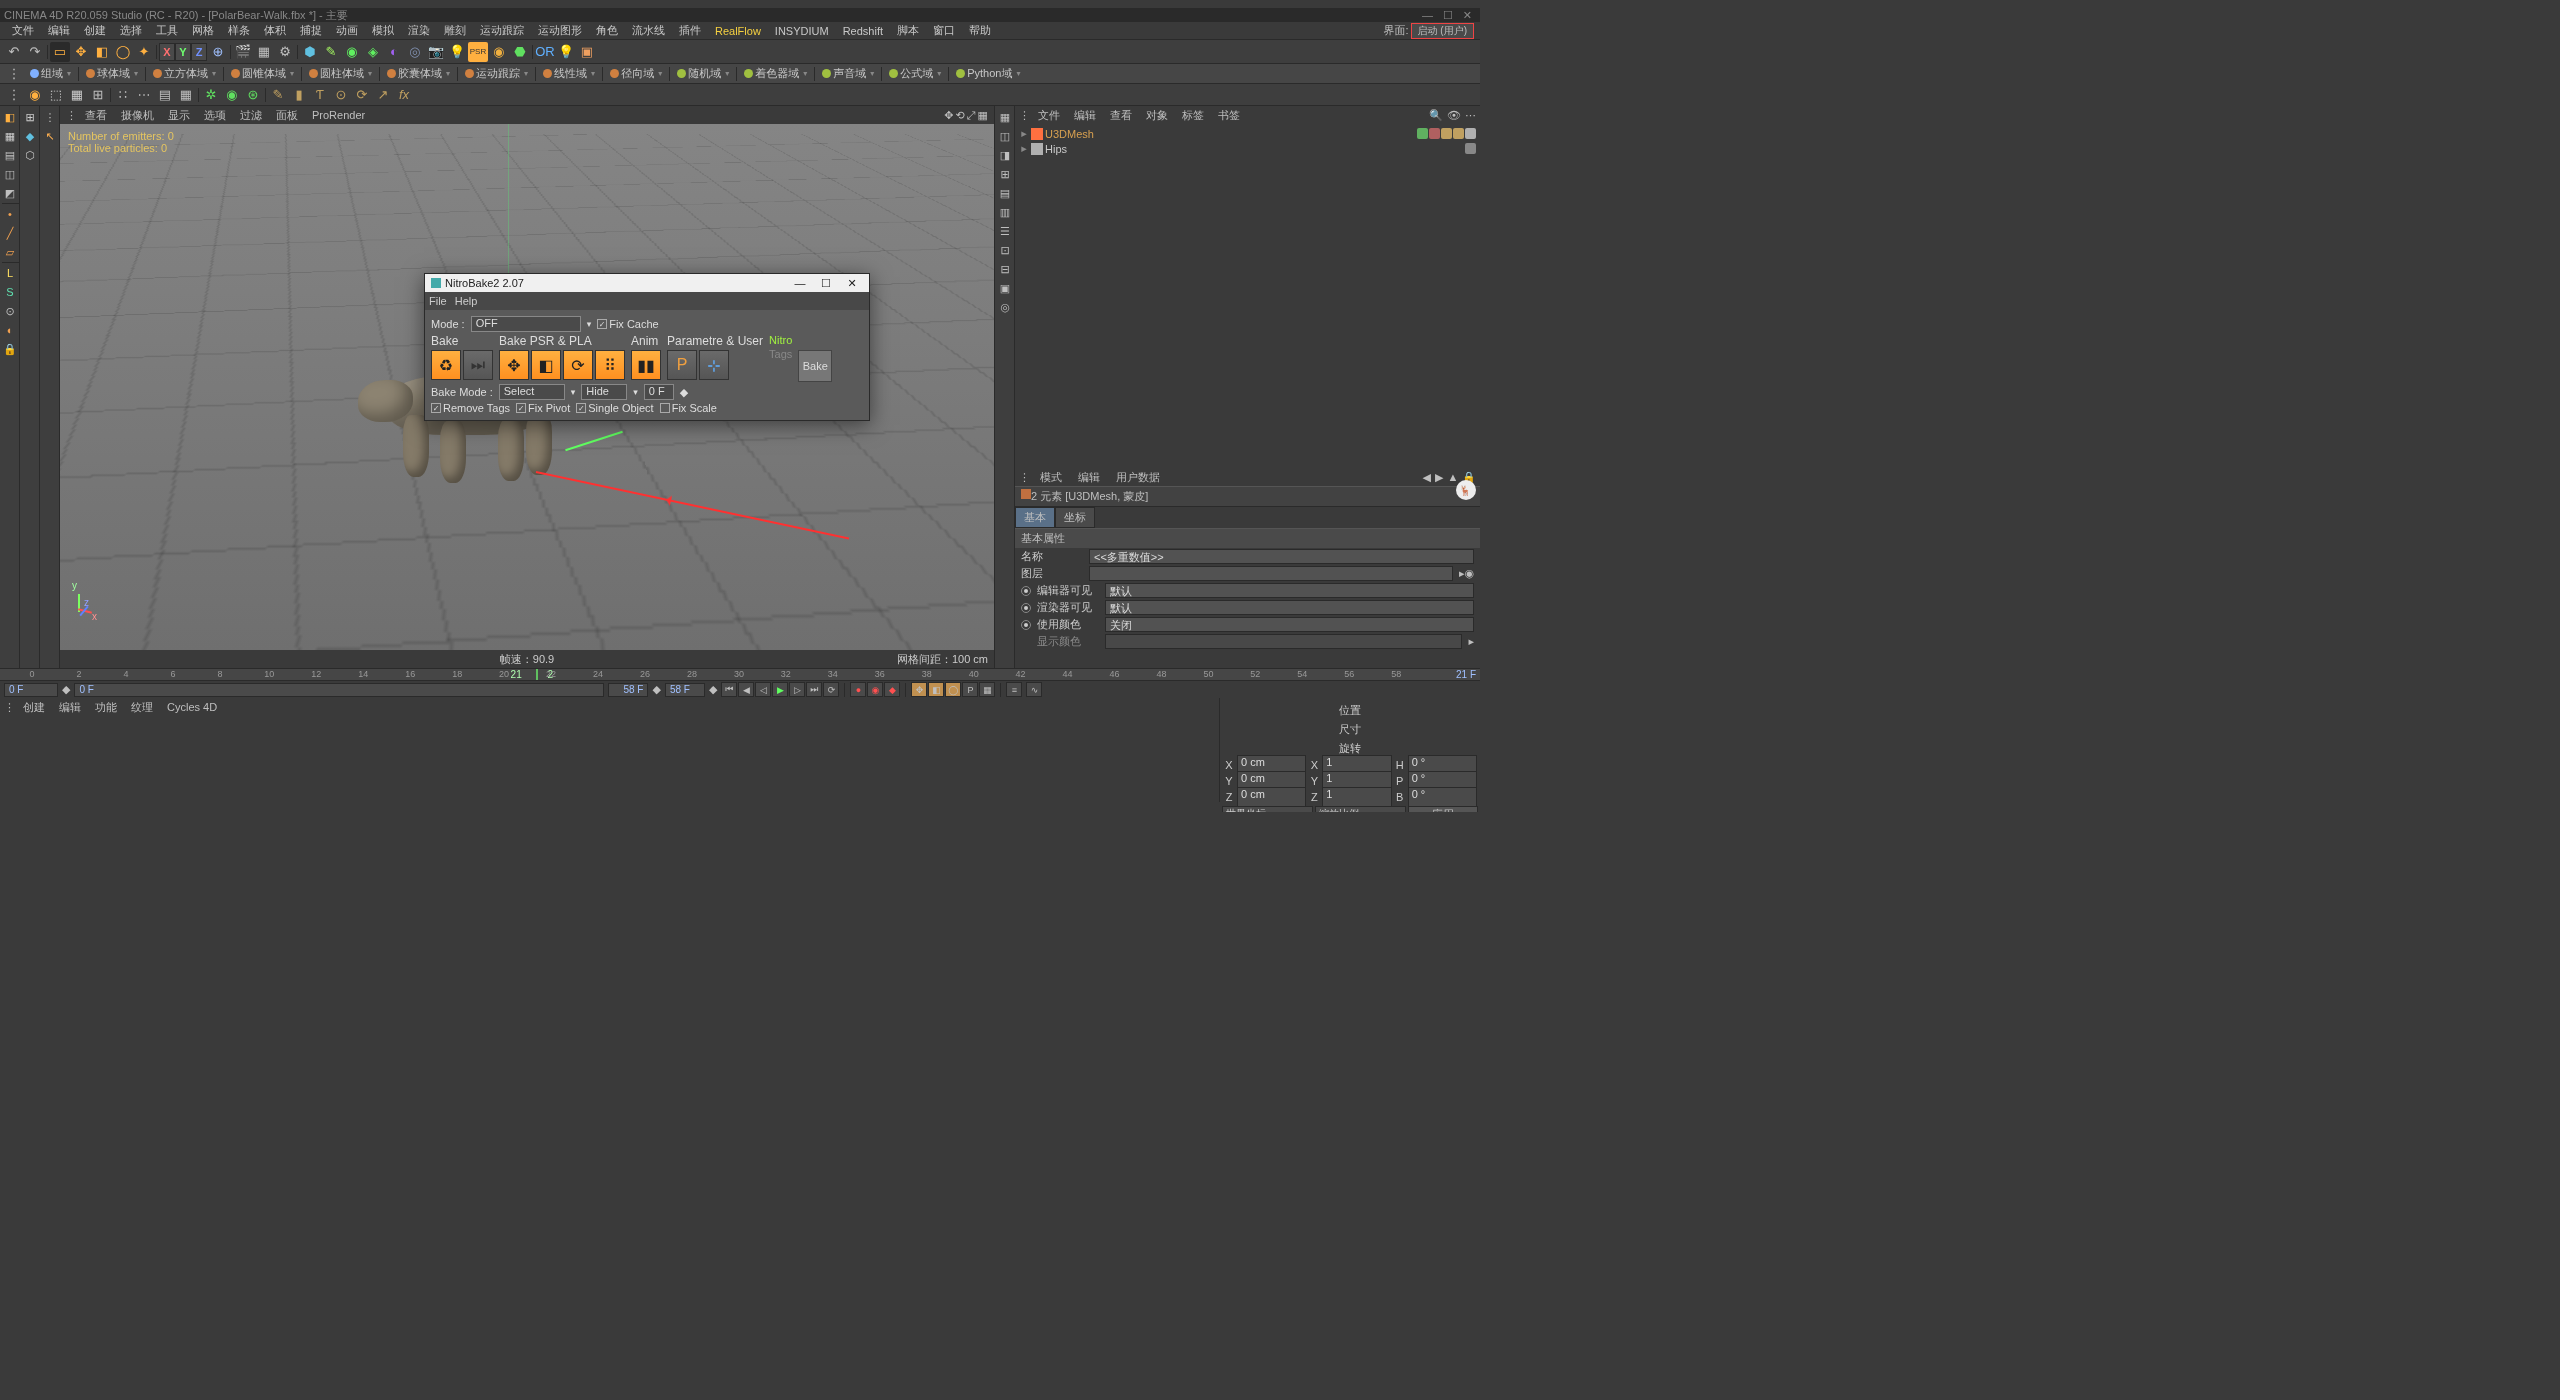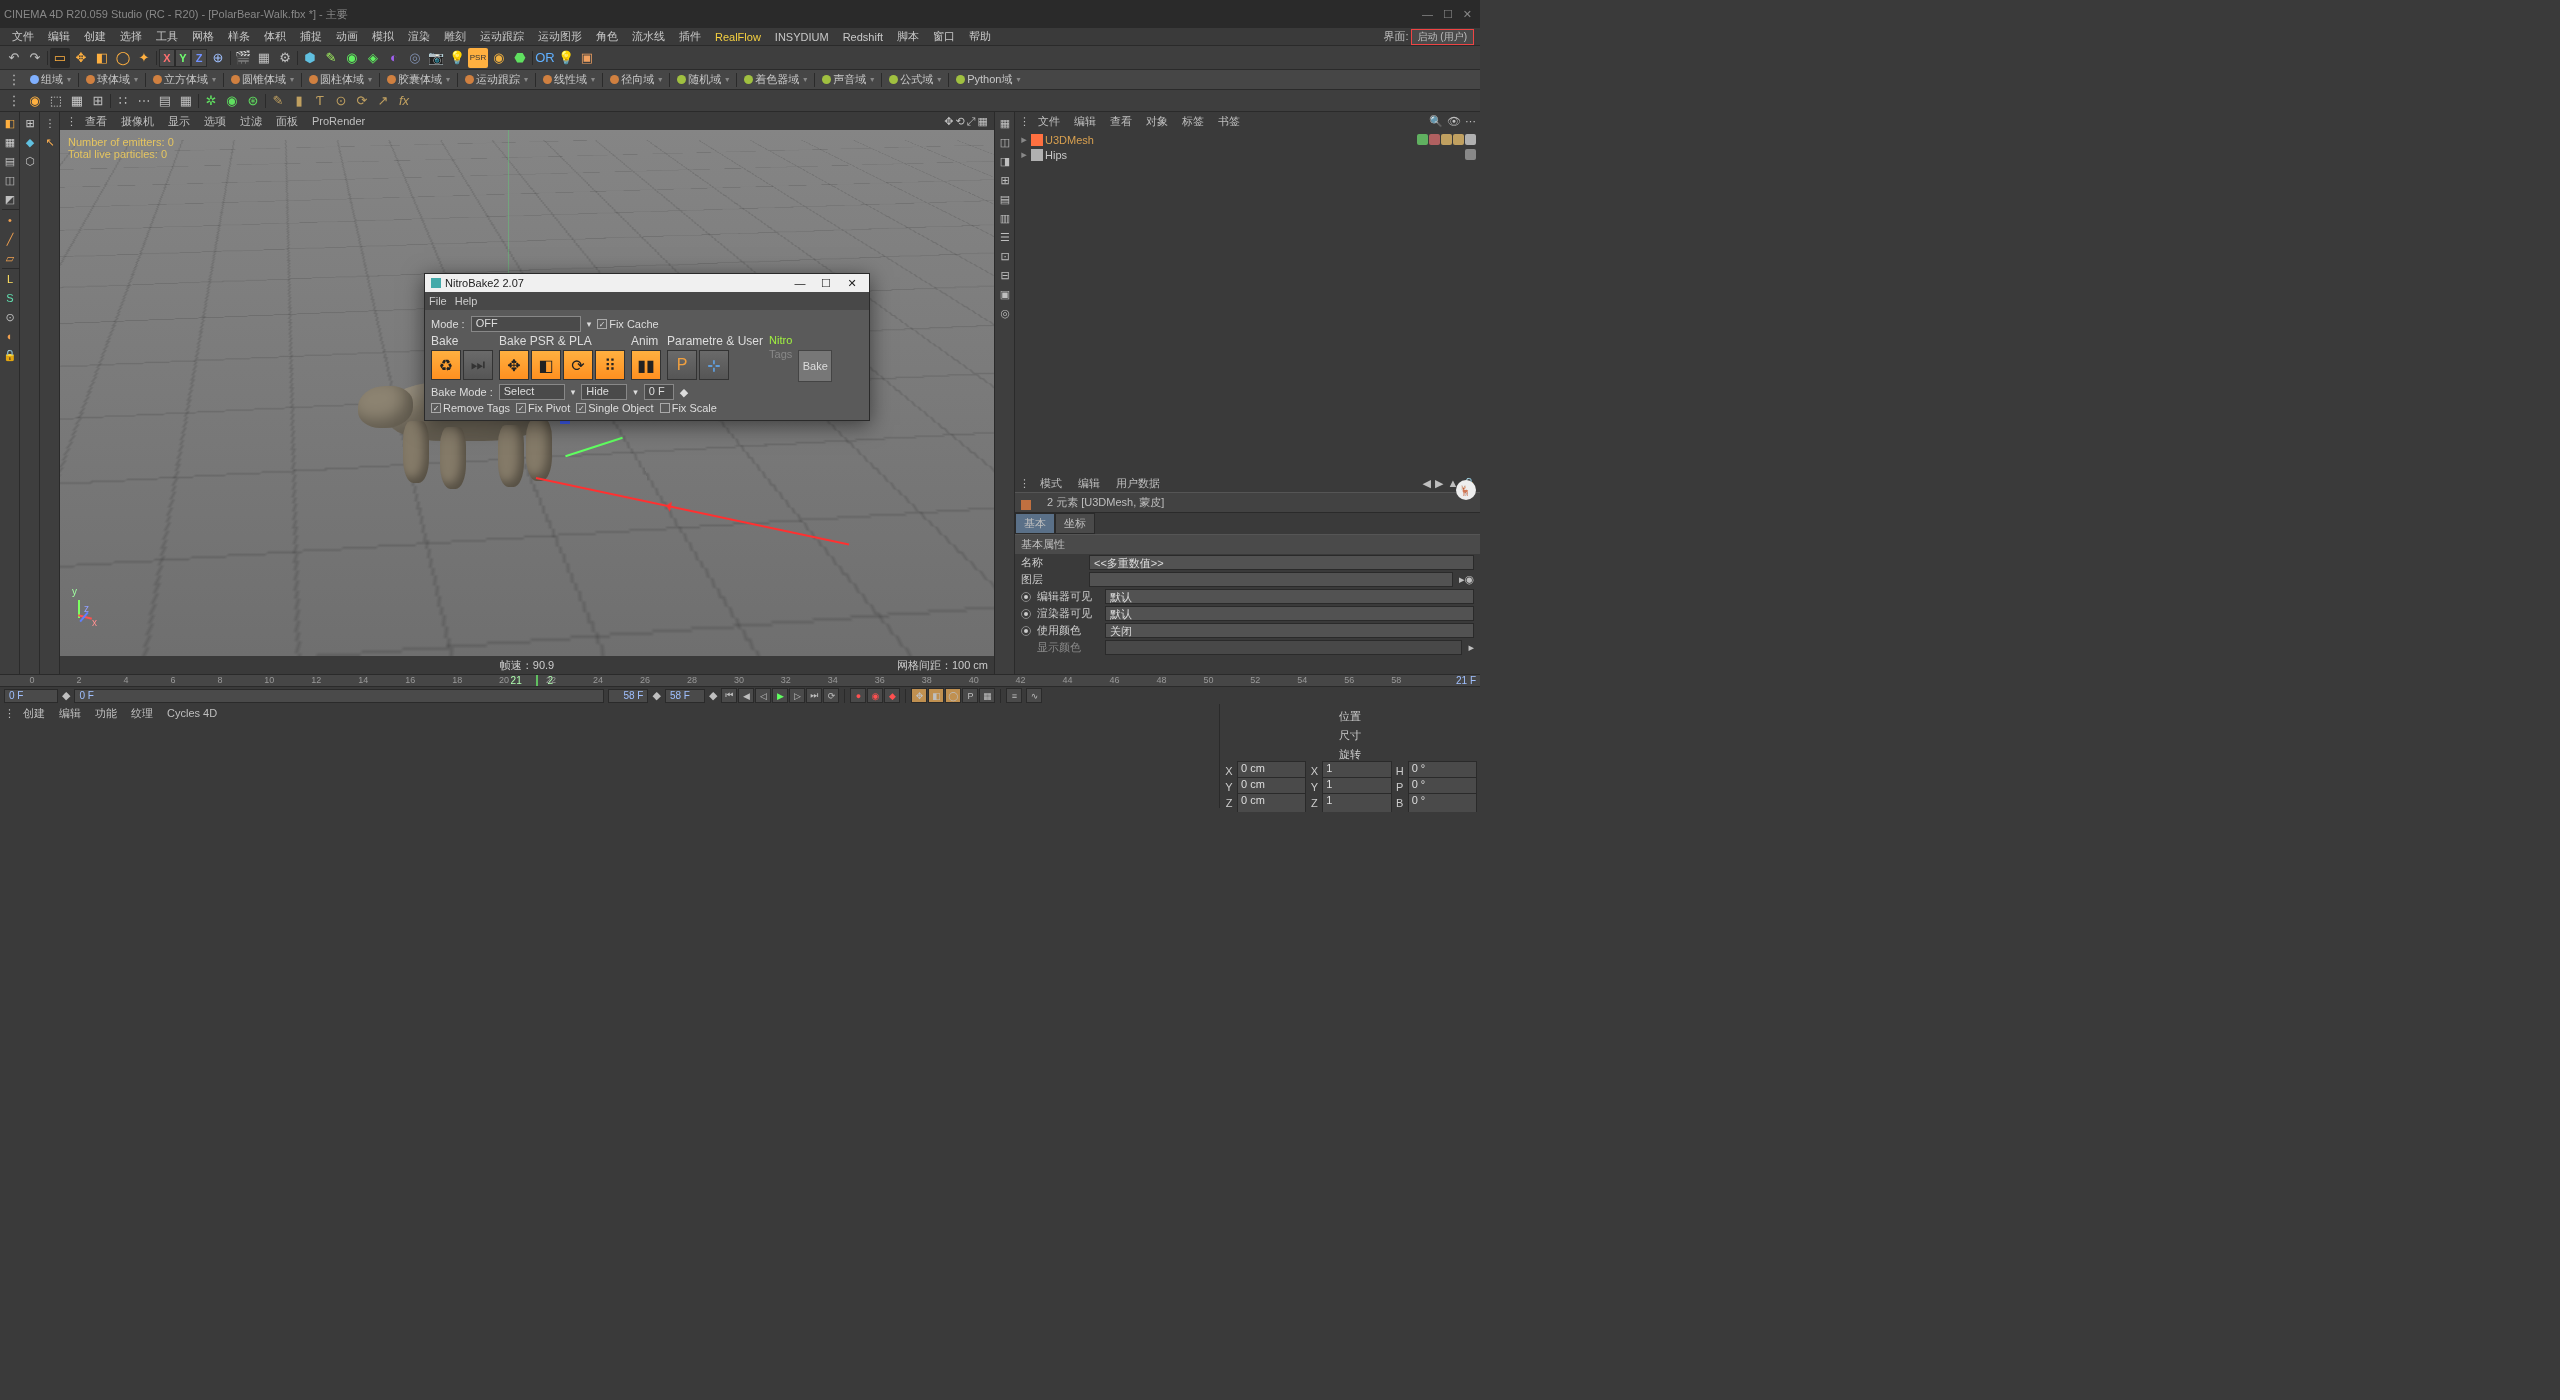--- a/index.html
+++ b/index.html
@@ -1,19 +1,19 @@
 <!DOCTYPE html>
 <html><head>
 <meta charset="utf-8">
 <style>
 * { margin: 0; padding: 0; box-sizing: border-box; font-family: "Segoe UI", Arial, sans-serif; font-size: 11px; user-select: none; }
 body { background: #3a3a3a; color: #bfbfbf; overflow: hidden; width: 1480px; height: 812px; position: relative; }
 
 
-.titlebar { height: 28px; background: #2a2a2a; display: flex; align-items: center; padding: 0 4px; font-size: 10px; color: #888; }
+.titlebar { height: 14px; background: #2a2a2a; display: flex; align-items: center; padding: 0 4px; font-size: 10px; color: #888; margin-top: 8px; }
 .titlebar .right { margin-left: auto; display: flex; gap: 10px; padding-right: 4px; }
 
 
 .menubar { height: 18px; background: #3a3a3a; display: flex; align-items: center; padding: 0 6px; gap: 2px; border-bottom: 1px solid #2a2a2a; }
 .menubar .item { padding: 1px 6px; font-size: 11px; color: #c8c8c8; }
 .menubar .item.highlight { color: #f5d040; }
 .menubar .spacer { flex: 1; }
 .menubar .select { background: #4a4a4a; border: 1px solid #ef4444; padding: 0 6px; font-size: 10px; }
 
 
@@ -82,21 +82,21 @@
 .objrow .exp { width: 10px; text-align: center; color: #888; }
 .objrow .oicon { width: 12px; height: 12px; }
 .objrow .nm { color: #c8c8c8; }
 .objrow.sel .nm { color: #d8a050; }
 .objrow .tags { margin-left: 4px; display: flex; gap: 1px; }
 .tg { width: 11px; height: 11px; border-radius: 2px; }
 
 .attrpanel { flex: 1; background: #3a3a3a; display: flex; flex-direction: column; }
 .attrhead { height: 18px; display: flex; align-items: center; padding: 0 4px; gap: 4px; font-size: 11px; background: #3a3a3a; }
 .attrhead .item { padding: 0 6px; }
-.attrtitle { padding: 2px 6px; background: #424242; border-top: 1px solid #555; border-bottom: 1px solid #2a2a2a; display: flex; align-items: flex-end; gap: 16px; }
+.attrtitle { padding: 2px 6px; background: #424242; border-top: 1px solid #555; border-bottom: 1px solid #2a2a2a; display: flex; align-items: flex-start; gap: 0; }
 .tabs { display: flex; padding: 0 0; }
 .tab { padding: 2px 8px; background: #4a4a4a; border: 1px solid #2a2a2a; font-size: 11px; }
 .tab.active { background: #5a7088; }
 .grouphead { background: #4a4a4a; padding: 2px 6px; font-size: 11px; border-top: 1px solid #555; }
 .attrrow { display: flex; align-items: center; padding: 1px 6px; gap: 6px; font-size: 11px; }
 .attrrow .albl { width: 62px; color: #ccc; }
 .attrrow .afld { flex: 1; background: #525252; border: 1px solid #2a2a2a; height: 15px; padding: 0 4px; color: #ddd; overflow: hidden; }
 .attrrow .afld.ro { background: #484848; color: #aaa; }
 .radio { width: 10px; height: 10px; border: 1px solid #888; border-radius: 50%; display: inline-block; }
 .radio.on::after { content: ""; display: block; width: 4px; height: 4px; background: #ccc; border-radius: 50%; margin: 2px; }

